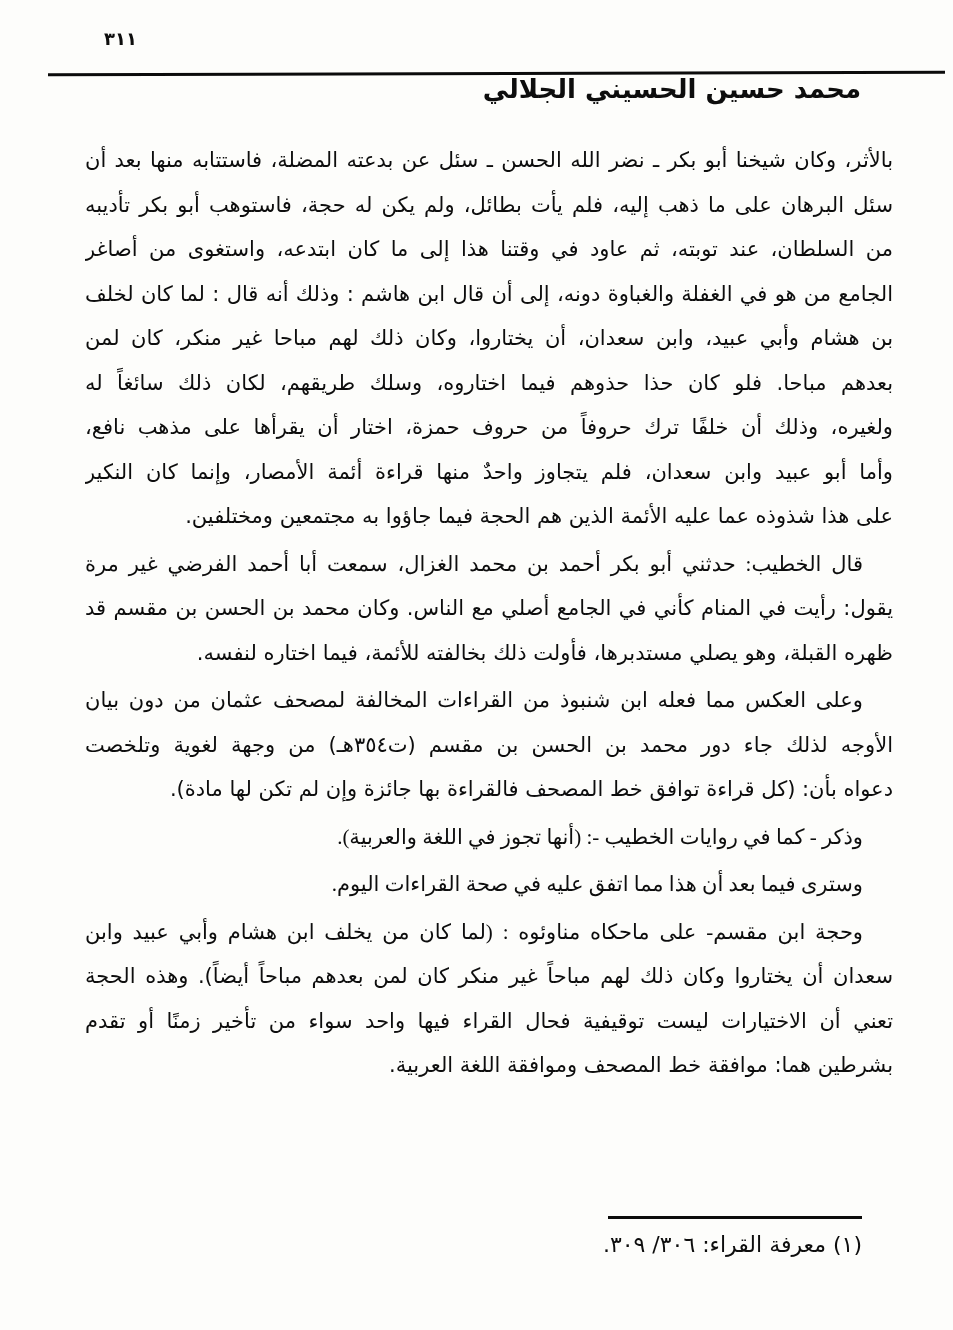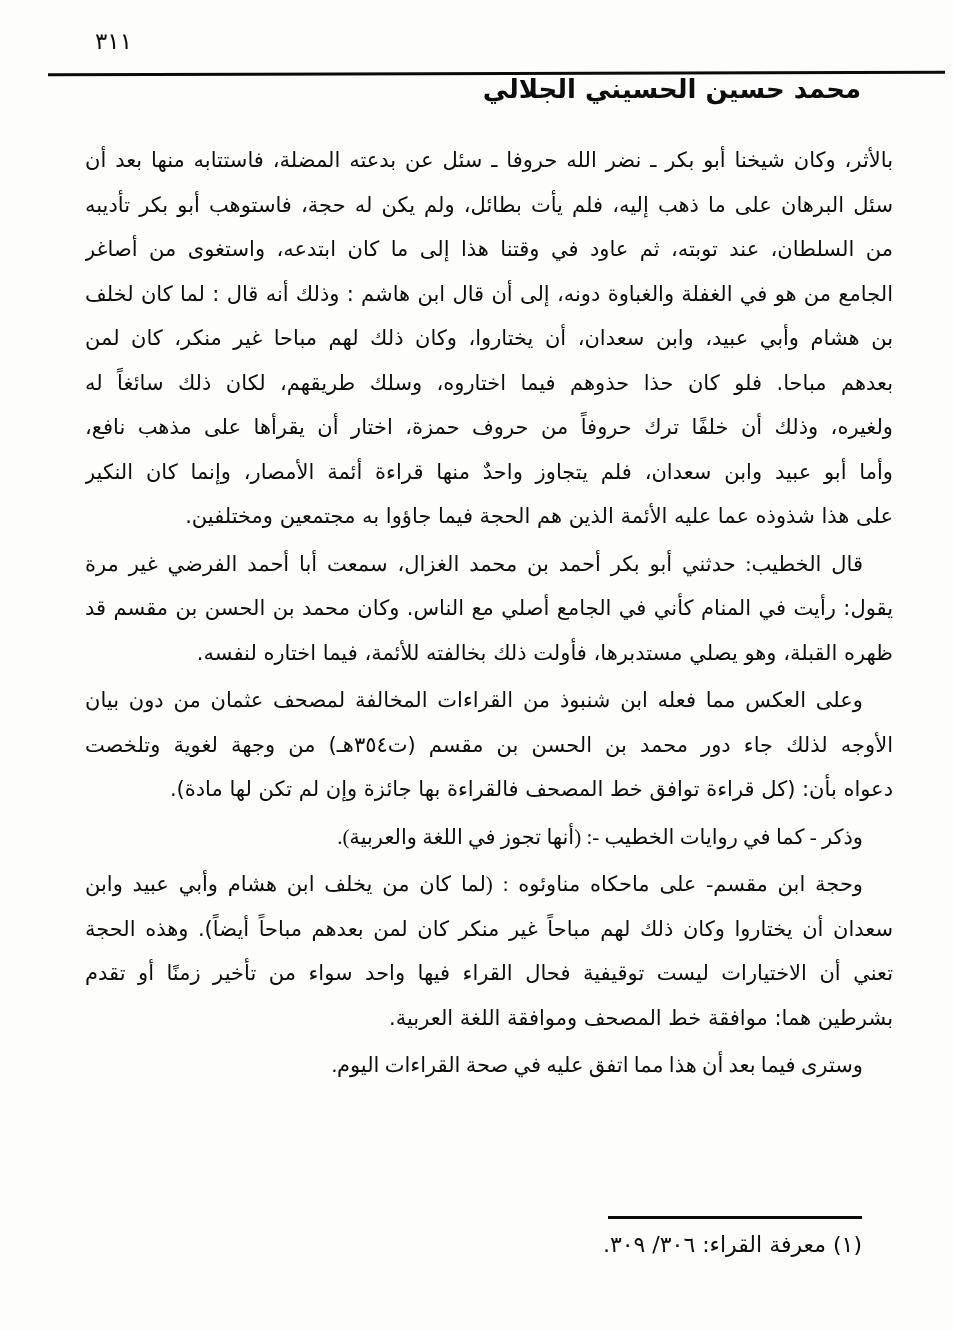--- a/index.html
+++ b/index.html
@@ -8,22 +8,22 @@
     background: #fdfdfb;
     position: relative;
     font-family: "DejaVu Sans", sans-serif;
     color: #0d0d0d;
     overflow: hidden;
   }
   .page { position: absolute; inset: 0; }
 
   
   .page-number {
-    position: absolute; left: 95px; top: 28px;
-    font-size: 23px; font-weight: 400; letter-spacing: 1px;
+    position: absolute; left: 104px; top: 28px;
+    font-size: 18px; font-weight: 700; letter-spacing: 1px;
   }
   .running-title {
     position: absolute; right: 92px; top: 26px;
     font-size: 26px; font-weight: 700;
     direction: rtl;
     margin-top: 48px;
   }
   .header-rule {
     position: absolute; left: 48px; top: 72px;
     width: 897px; height: 3px; background: #0b0b0b;
@@ -66,21 +66,21 @@
 <div class="page">
 
   <div class="page-number">٣١١</div>
 
   <div class="running-title">محمد حسين الحسيني الجلالي</div>
 
   <div class="header-rule"></div>
 
   <div class="body-text">
       <div class="para">
-        <div class="line"><span class="t">بالأثر، وكان شيخنا أبو بكر ـ نضر الله حروفا ـ سئل عن بدعته المضلة، فاستتابه منها بعد أن</span><span class="js"></span></div>
+        <div class="line"><span class="t">بالأثر، وكان شيخنا أبو بكر ـ نضر الله الحسن ـ سئل عن بدعته المضلة، فاستتابه منها بعد أن</span><span class="js"></span></div>
         <div class="line"><span class="t">سئل البرهان على ما ذهب إليه، فلم يأت بطائل، ولم يكن له حجة، فاستوهب أبو بكر تأديبه</span><span class="js"></span></div>
         <div class="line"><span class="t">من السلطان، عند توبته، ثم عاود في وقتنا هذا إلى ما كان ابتدعه، واستغوى من أصاغر</span><span class="js"></span></div>
         <div class="line"><span class="t">الجامع من هو في الغفلة والغباوة دونه، إلى أن قال ابن هاشم : وذلك أنه قال : لما كان لخلف</span><span class="js"></span></div>
         <div class="line"><span class="t">بن هشام وأبي عبيد، وابن سعدان، أن يختاروا، وكان ذلك لهم مباحا غير منكر، كان لمن</span><span class="js"></span></div>
         <div class="line"><span class="t">بعدهم مباحا. فلو كان حذا حذوهم فيما اختاروه، وسلك طريقهم، لكان ذلك سائغاً له</span><span class="js"></span></div>
         <div class="line"><span class="t">ولغيره، وذلك أن خلفًا ترك حروفاً من حروف حمزة، اختار أن يقرأها على مذهب نافع،</span><span class="js"></span></div>
         <div class="line"><span class="t">وأما أبو عبيد وابن سعدان، فلم يتجاوز واحدٌ منها قراءة أئمة الأمصار، وإنما كان النكير</span><span class="js"></span></div>
         <div class="line last"><span class="t">على هذا شذوذه عما عليه الأئمة الذين هم الحجة فيما جاؤوا به مجتمعين ومختلفين.</span></div>
       </div>
       <div class="para">
@@ -90,27 +90,27 @@
       </div>
       <div class="para">
         <div class="line first"><span class="t">وعلى العكس مما فعله ابن شنبوذ من القراءات المخالفة لمصحف عثمان من دون بيان</span><span class="js"></span></div>
         <div class="line"><span class="t">الأوجه لذلك جاء دور محمد بن الحسن بن مقسم (ت٣٥٤هـ) من وجهة لغوية وتلخصت</span><span class="js"></span></div>
         <div class="line last"><span class="t">دعواه بأن: (كل قراءة توافق خط المصحف فالقراءة بها جائزة وإن لم تكن لها مادة).</span></div>
       </div>
       <div class="para">
         <div class="line last first"><span class="t">وذكر - كما في روايات الخطيب -: (أنها تجوز في اللغة والعربية).</span></div>
       </div>
       <div class="para">
+        <div class="line last first"><span class="t">وسترى فيما بعد أن هذا مما اتفق عليه في صحة القراءات اليوم.</span></div>
+      </div>
+      <div class="para">
         <div class="line first"><span class="t">وحجة ابن مقسم- على ماحكاه مناوئوه : (لما كان من يخلف ابن هشام وأبي عبيد وابن</span><span class="js"></span></div>
         <div class="line"><span class="t">سعدان أن يختاروا وكان ذلك لهم مباحاً غير منكر كان لمن بعدهم مباحاً أيضاً). وهذه الحجة</span><span class="js"></span></div>
         <div class="line"><span class="t">تعني أن الاختيارات ليست توقيفية فحال القراء فيها واحد سواء من تأخير زمنًا أو تقدم</span><span class="js"></span></div>
         <div class="line last"><span class="t">بشرطين هما: موافقة خط المصحف وموافقة اللغة العربية.</span></div>
-      </div>
-      <div class="para">
-        <div class="line last first"><span class="t">وسترى فيما بعد أن هذا مما اتفق عليه في صحة القراءات اليوم.</span></div>
       </div>
     </div>
 
   <div class="footnote-rule"></div>
 
   <div class="footnote">(١) معرفة القراء: ٣٠٦/ ٣٠٩.</div>
 
 </div>
 
 </body></html>

